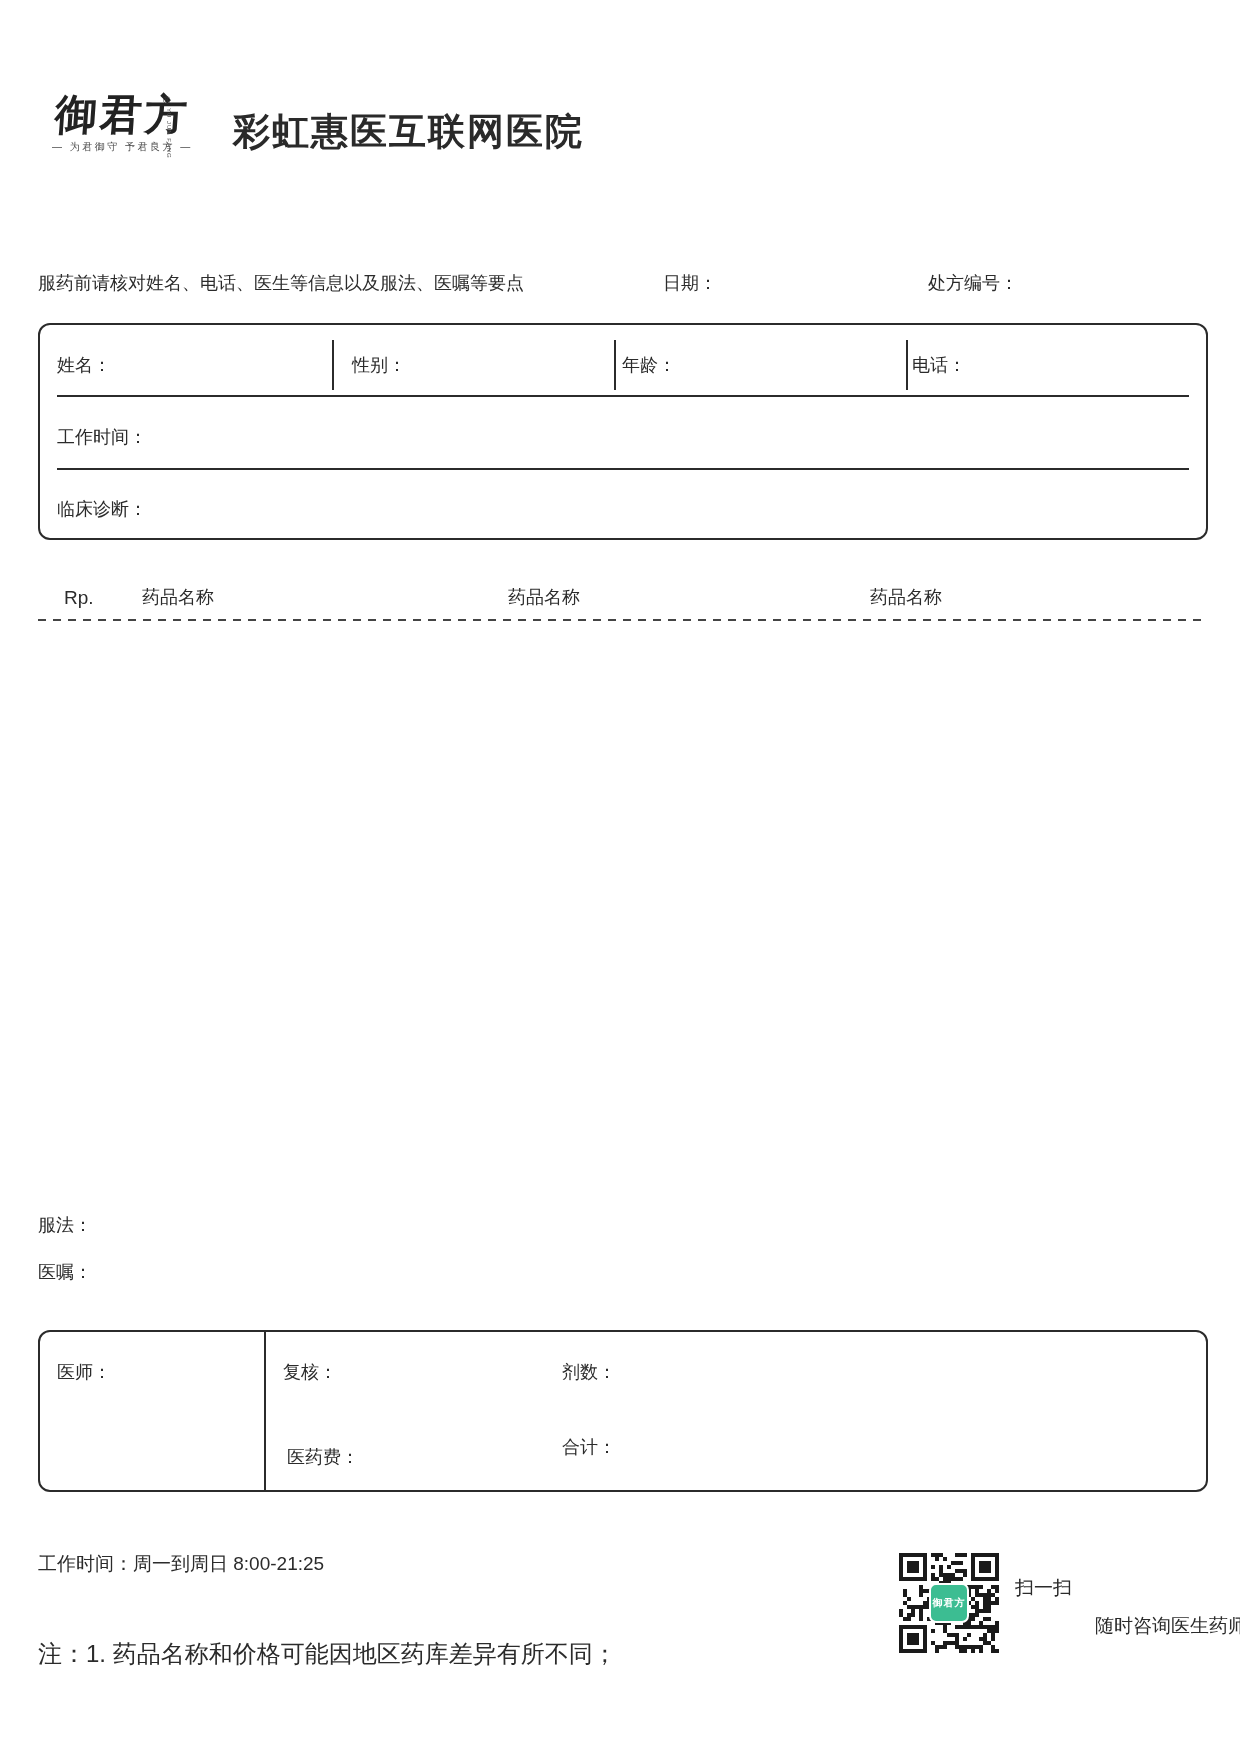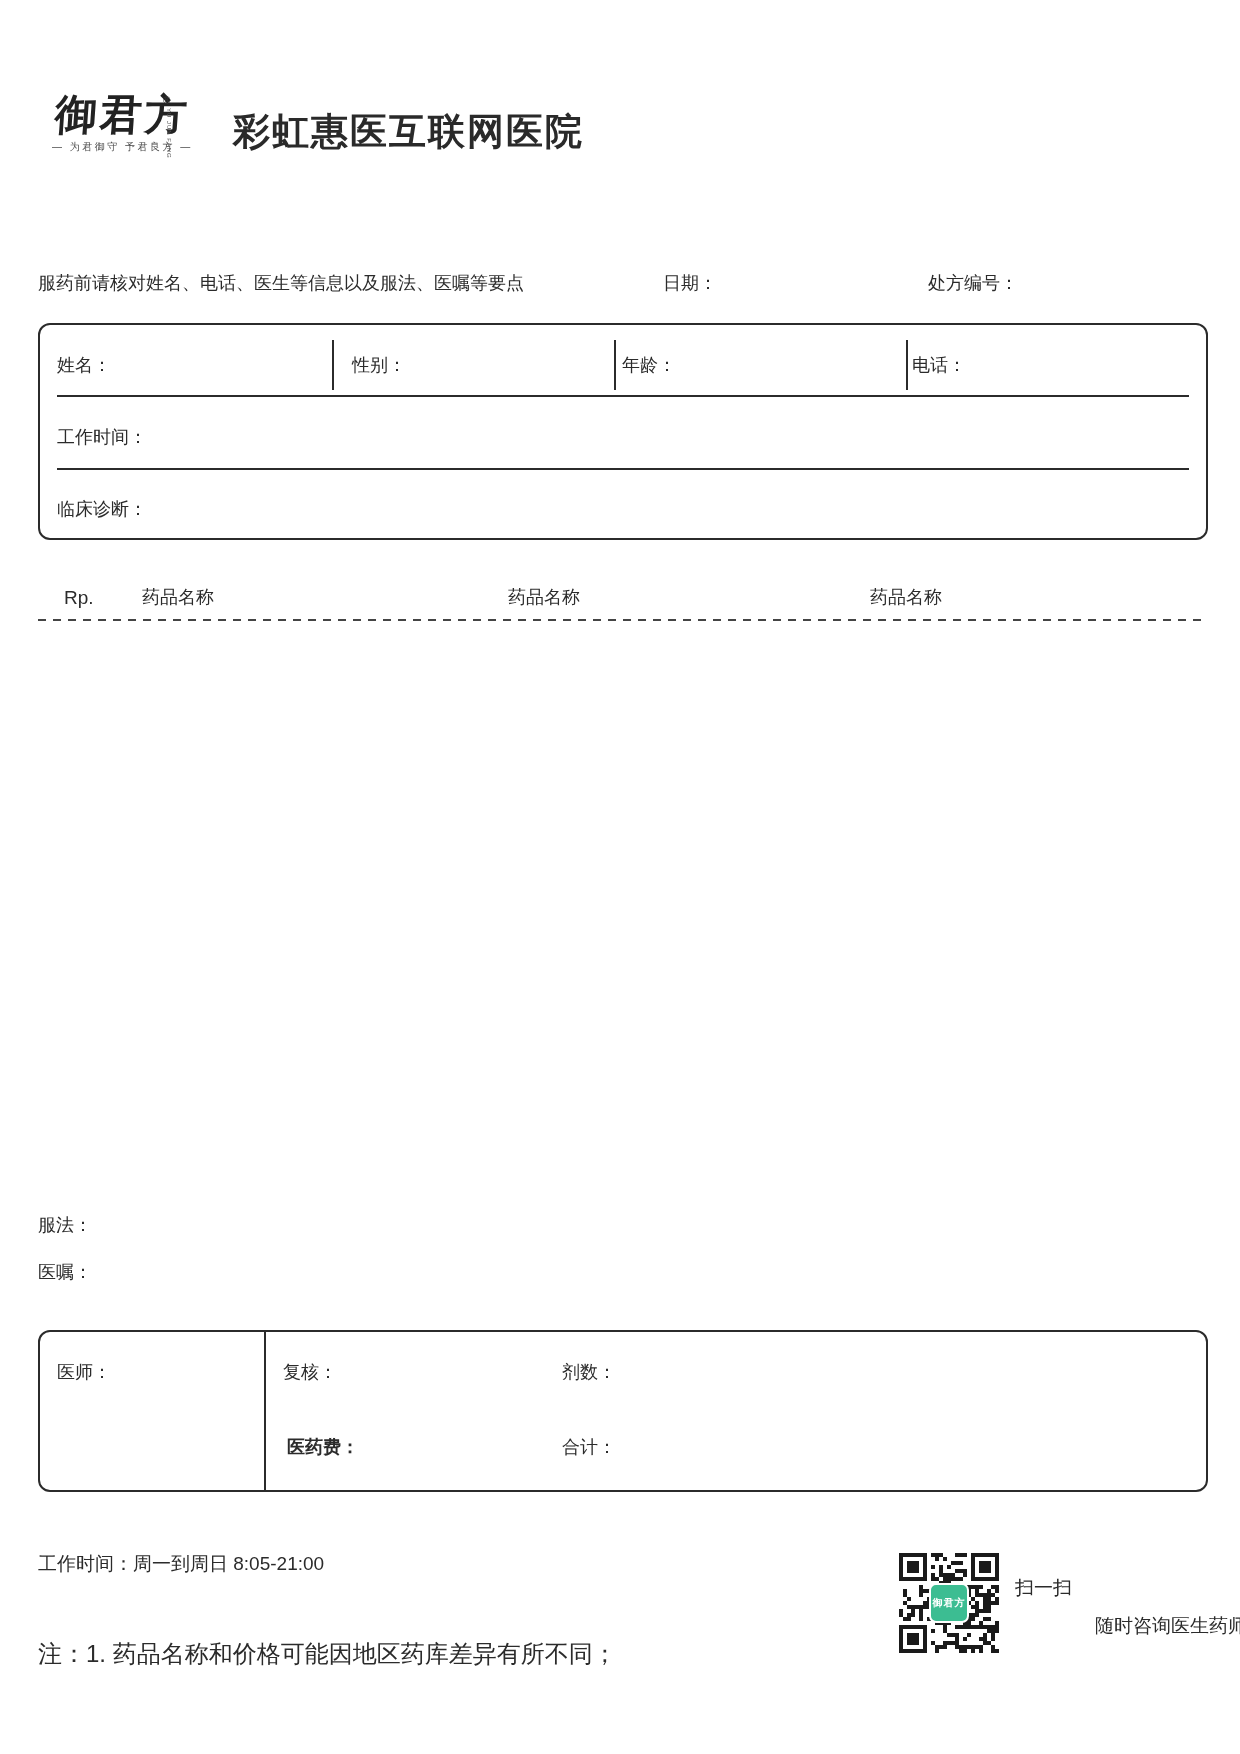--- a/index.html
+++ b/index.html
@@ -101,25 +101,25 @@
   <div class="abs rx-dash"></div>
 
   <div class="abs usage">服法：</div>
   <div class="abs advice">医嘱：</div>
 
   <div class="abs summary-box">
     <div class="sum-vdiv"></div>
     <div class="sum-label" style="left:17px;top:31px;">医师：</div>
     <div class="sum-label" style="left:243px;top:31px;">复核：</div>
     <div class="sum-label" style="left:522px;top:31px;">剂数：</div>
-    <div class="sum-label" style="left:247px;top:106px;font-weight:bold;">医药费：</div>
+    <div class="sum-label" style="left:247px;top:116px;">医药费：</div>
     <div class="sum-label" style="left:522px;top:106px;">合计：</div>
   </div>
 
-  <div class="abs hours">工作时间：周一到周日 8:05-21:00</div>
+  <div class="abs hours">工作时间：周一到周日 8:00-21:25</div>
   <div class="abs note1">注：1. 药品名称和价格可能因地区药库差异有所不同；</div>
 
   <div class="abs qr">
     <div class="qr-finder qr-tl"></div>
     <div class="qr-finder qr-tr"></div>
     <div class="qr-finder qr-bl"></div>
     <div class="qm" style="left: 32px; top: 0px;"></div>
       <div class="qm" style="left: 36px; top: 0px;"></div>
       <div class="qm" style="left: 40px; top: 0px;"></div>
       <div class="qm" style="left: 56px; top: 0px;"></div>

